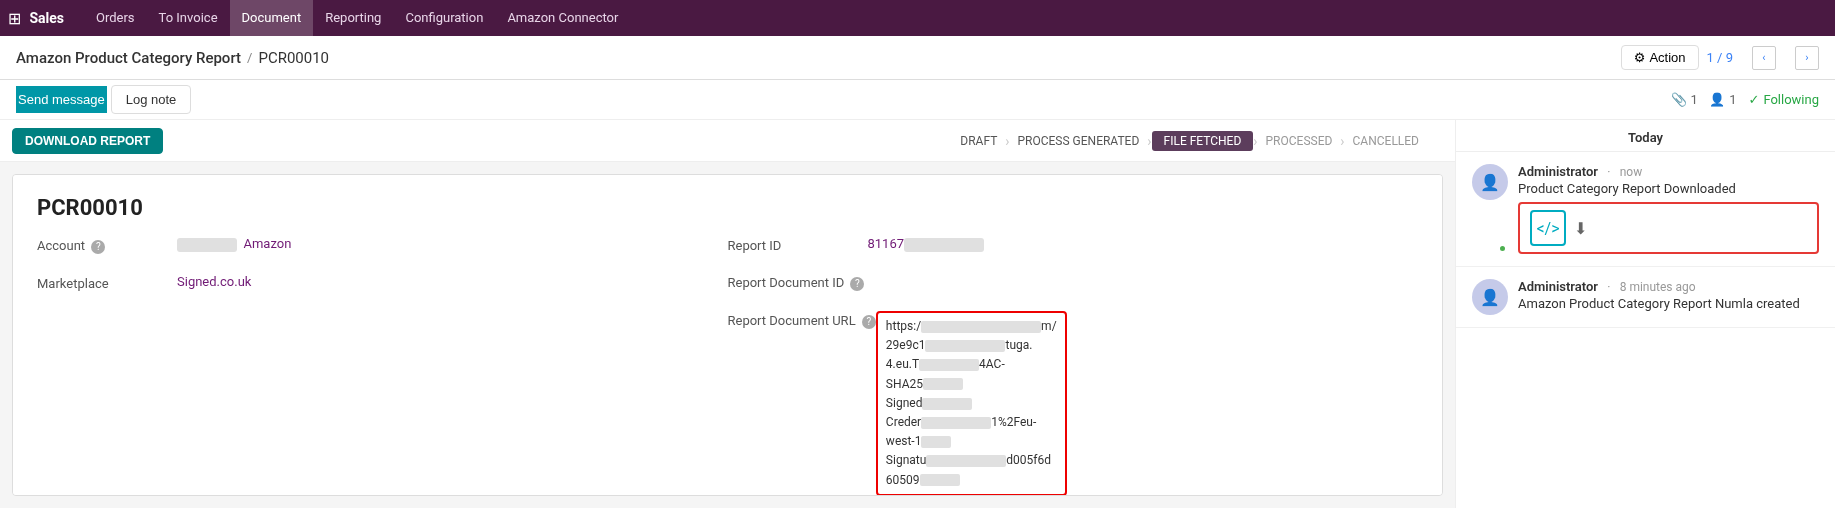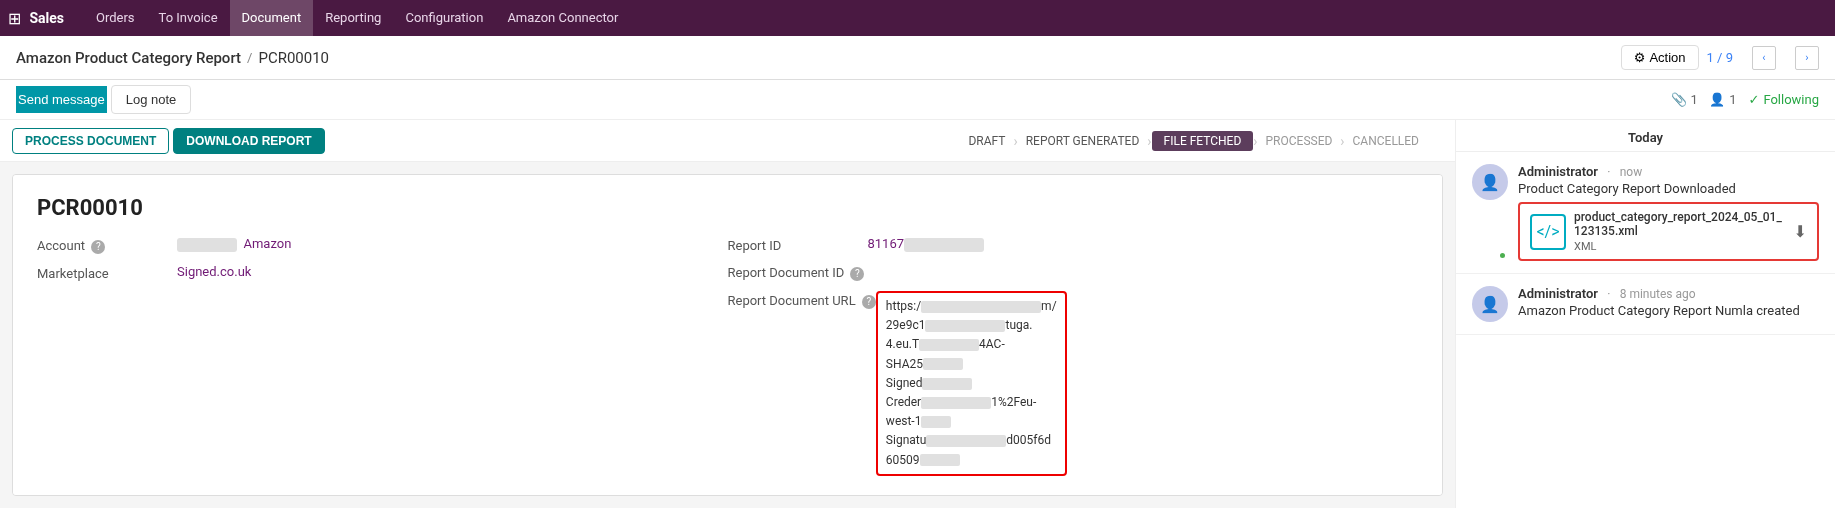--- a/index.html
+++ b/index.html
@@ -215,21 +215,21 @@
       font-size: 22px;
       font-weight: 700;
       margin-bottom: 16px;
       color: #222;
     }
     .form-grid {
       display: grid;
       grid-template-columns: 1fr 1fr;
       gap: 0;
     }
-    .form-col { display: flex; flex-direction: column; gap: 10px; }
+    .form-col { display: flex; flex-direction: column; gap: 20px; }
     .form-field {
       display: flex;
       align-items: flex-start;
       gap: 0;
     }
     .field-label {
       min-width: 140px;
       color: #555;
       font-size: 13px;
       padding-top: 2px;
@@ -403,29 +403,28 @@
       <span>Following</span>
     </span>
   </div>
 </div>
 
 <div class="main-layout">
 
   <div class="left-content">
 
     <div class="status-bar">
-      <button class="btn-process">PROCESS DOCUMENT</button>
       <button class="btn-download">DOWNLOAD REPORT</button>
       <div class="status-pipeline">
         <div class="pipeline-step done">
           <span class="step-label">DRAFT</span>
           <span class="arrow">›</span>
         </div>
         <div class="pipeline-step done">
-          <span class="step-label">REPORT GENERATED</span>
+          <span class="step-label">PROCESS GENERATED</span>
           <span class="arrow">›</span>
         </div>
         <div class="pipeline-step active">
           <span class="step-label">FILE FETCHED</span>
           <span class="arrow">›</span>
         </div>
         <div class="pipeline-step pending">
           <span class="step-label">PROCESSED</span>
           <span class="arrow">›</span>
         </div>
@@ -498,24 +497,20 @@
       </div>
       <div class="activity-body">
         <span class="activity-author">Administrator</span>
         <span class="activity-time">·</span>
         <span class="activity-time">now</span>
         <div class="activity-text">Product Category Report Downloaded</div>
         <div class="file-attachment">
           <div class="file-icon">
             <span>&lt;/&gt;</span>
           </div>
-          <div class="file-info">
-            <div class="file-name">product_category_report_2024_05_01_123135.xml</div>
-            <div class="file-type">XML</div>
-          </div>
           <span class="download-icon">⬇</span>
         </div>
       </div>
     </div>
 
     <div class="activity-item">
       <div class="avatar-wrap">
         <div class="avatar">👤</div>
       </div>
       <div class="activity-body">

